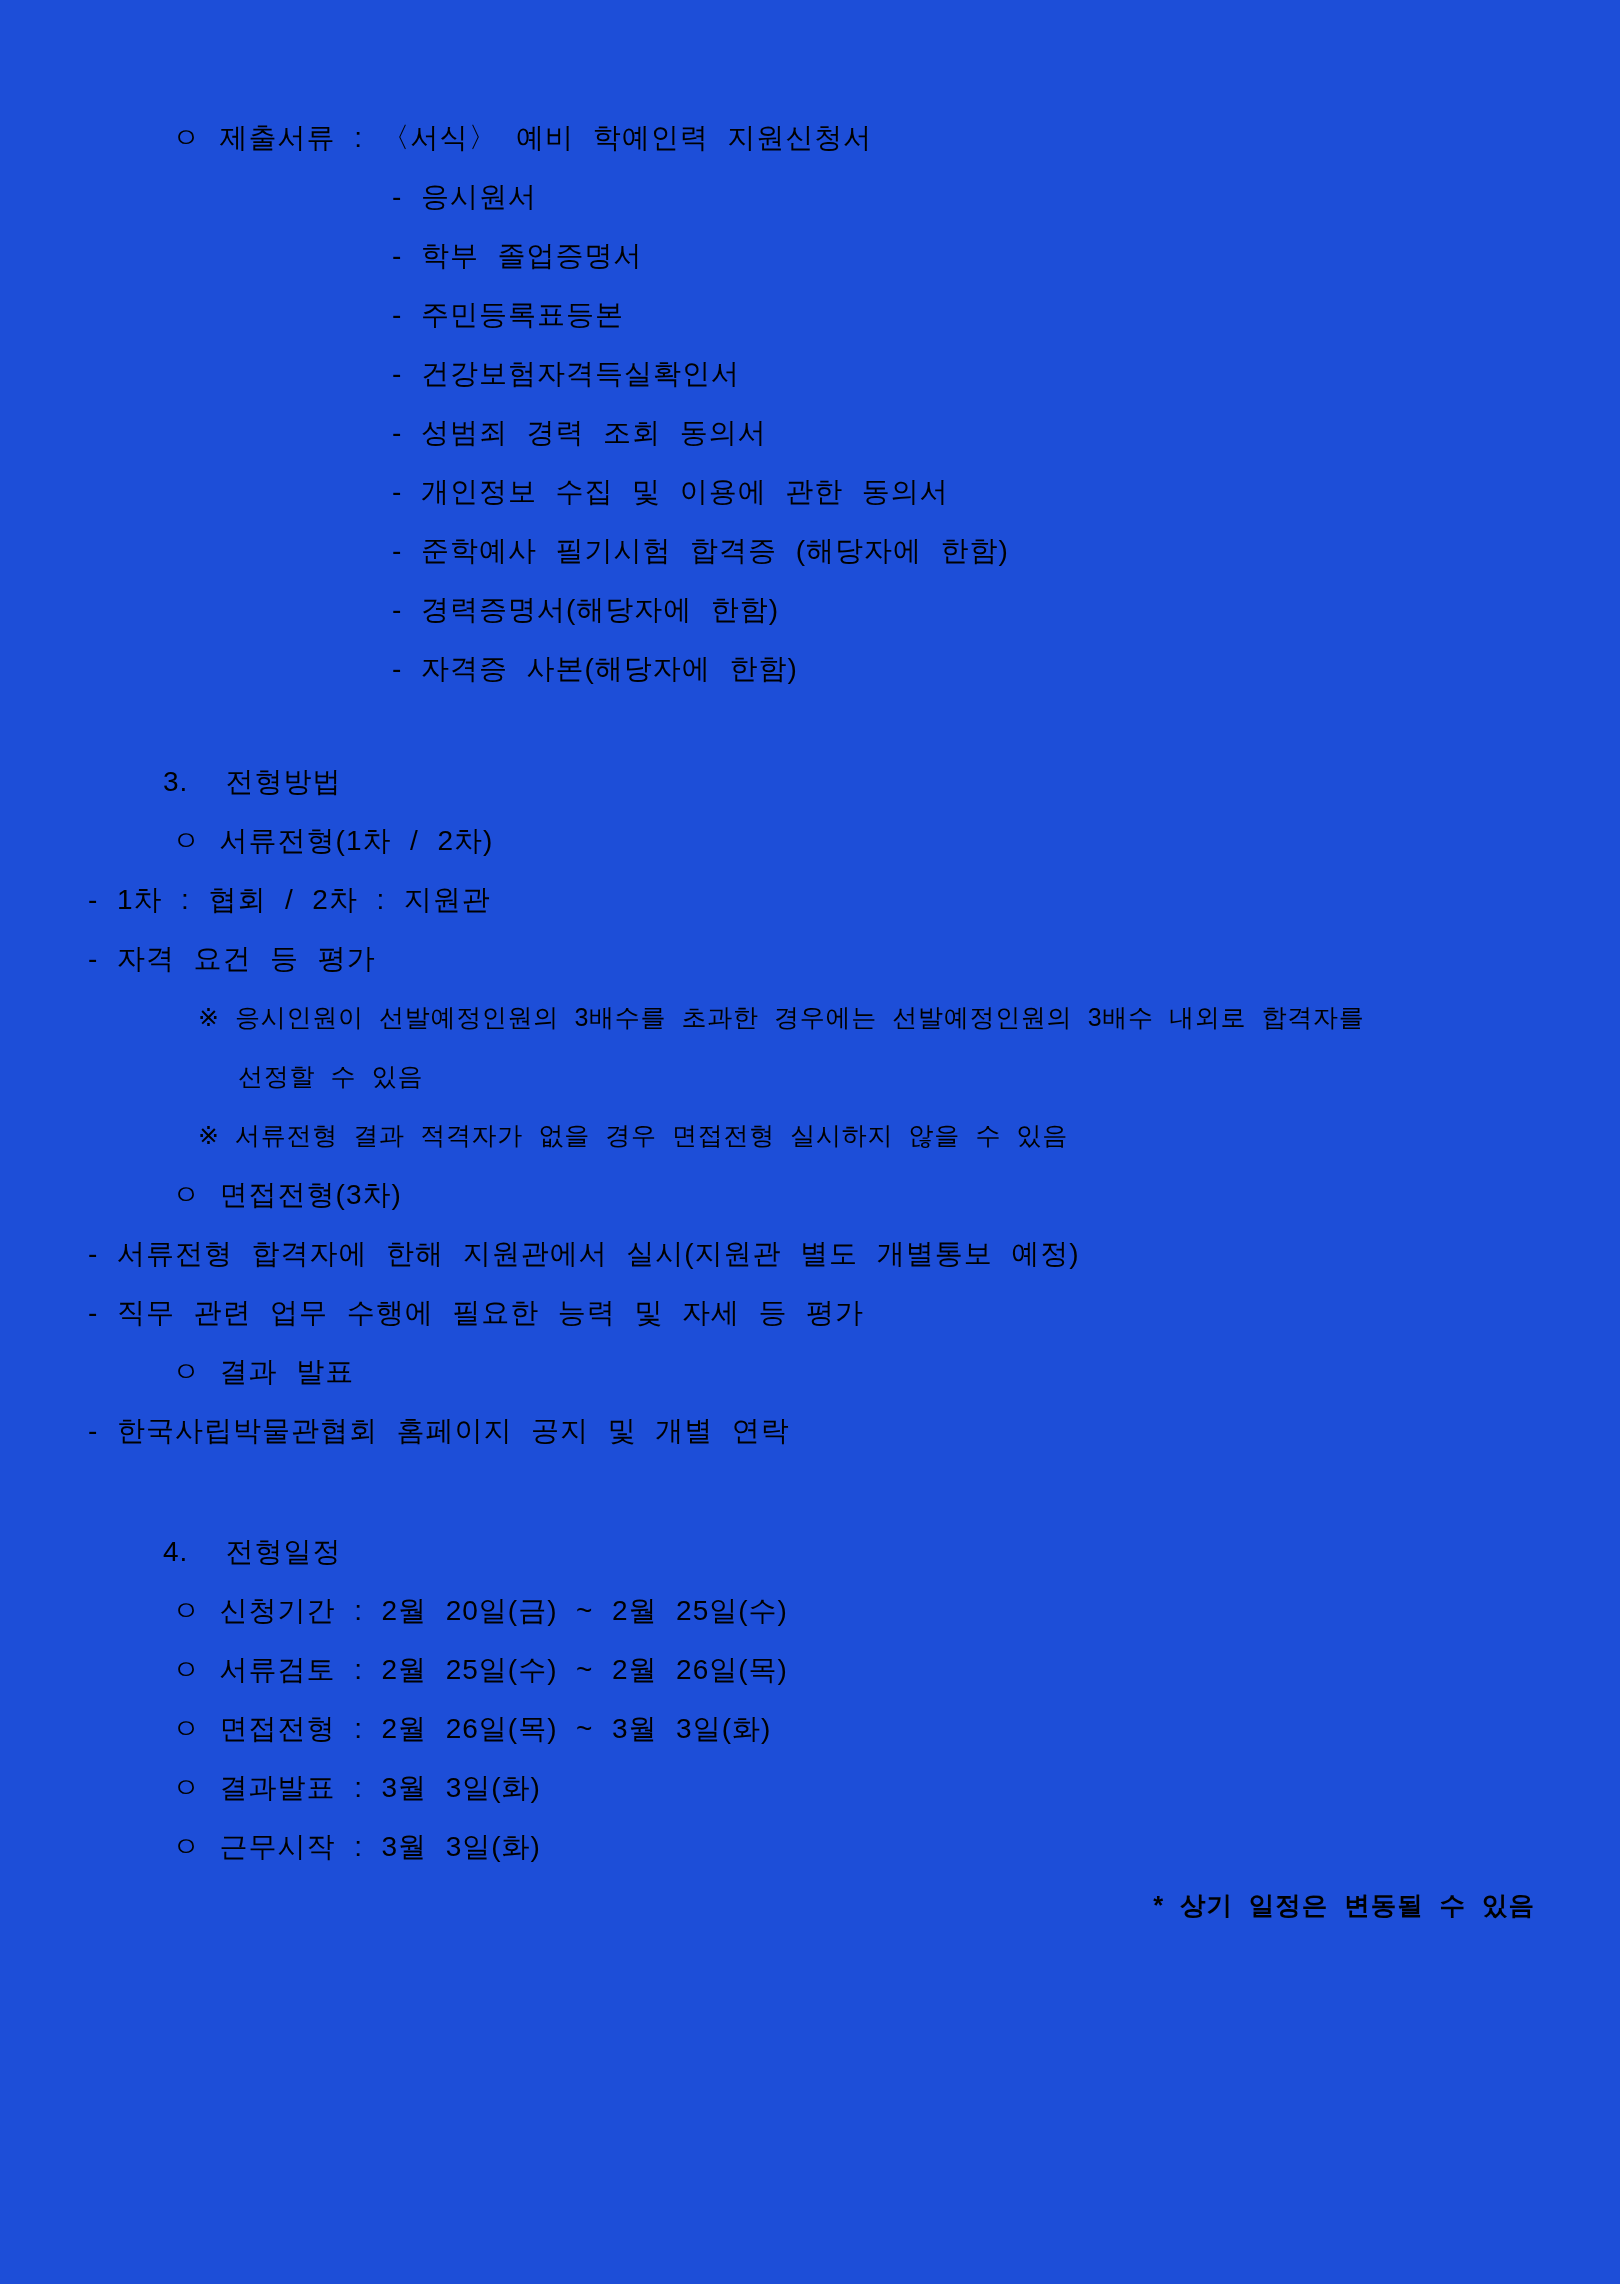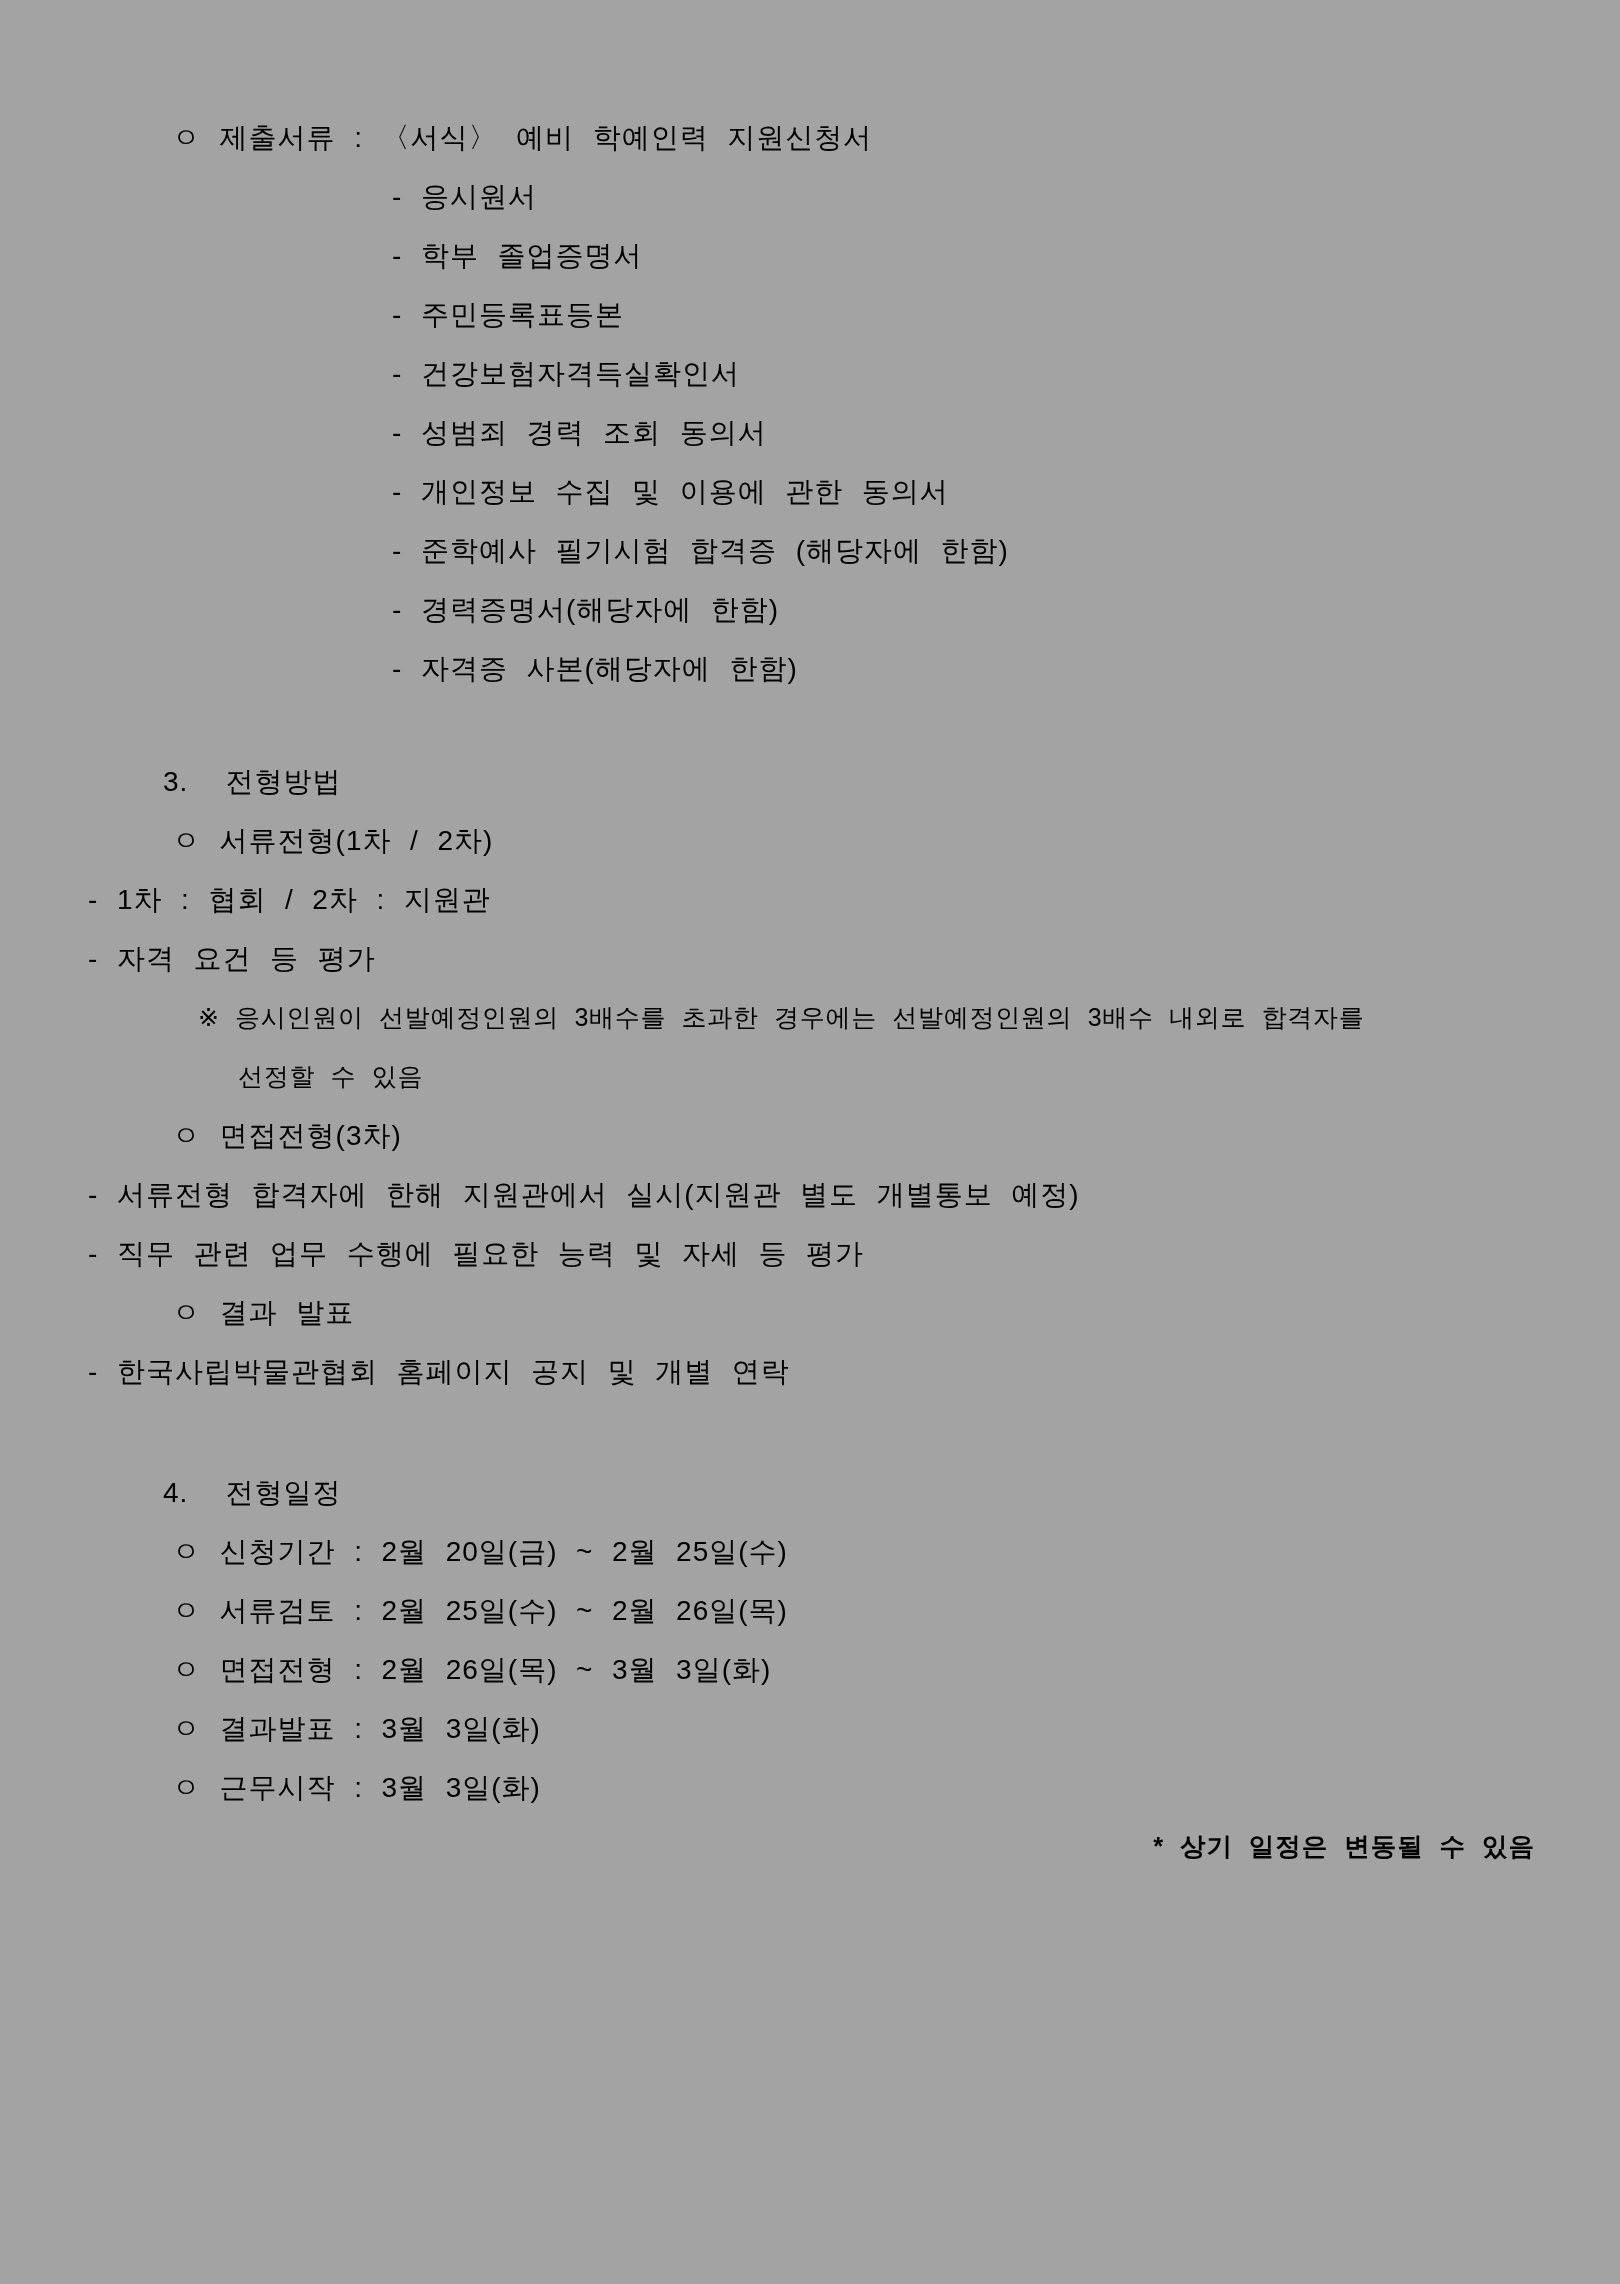--- a/index.html
+++ b/index.html
@@ -4,21 +4,21 @@
 <style>
   html, body {
     margin: 0;
     padding: 0;
     background: #ffffff;
   }
   .page {
     position: relative;
     width: 1620px;
     height: 2284px;
-    background: #a3a3a3;
+    background: #1d4ed8;
     color: #000000;
     font-family: "Liberation Sans", "DejaVu Sans", sans-serif;
     overflow: hidden;
   }
   .content {
     padding-top: 108px;
   }
   .line {
     height: 59px;
     line-height: 59px;
@@ -71,20 +71,21 @@
 
     <div class="spacer-a"></div>
 
     <section>
       <div class="line sect">3.  전형방법</div>
       <div class="line bullet">ㅇ 서류전형(1차 / 2차)</div>
       <div class="line dash">- 1차 : 협회 / 2차 : 지원관</div>
       <div class="line dash">- 자격 요건 등 평가</div>
       <div class="line note">※ 응시인원이 선발예정인원의 3배수를 초과한 경우에는 선발예정인원의 3배수 내외로 합격자를</div>
       <div class="line note-cont">선정할 수 있음</div>
+      <div class="line note">※ 서류전형 결과 적격자가 없을 경우 면접전형 실시하지 않을 수 있음</div>
       <div class="line bullet">ㅇ 면접전형(3차)</div>
       <div class="line dash">- 서류전형 합격자에 한해 지원관에서 실시(지원관 별도 개별통보 예정)</div>
       <div class="line dash">- 직무 관련 업무 수행에 필요한 능력 및 자세 등 평가</div>
       <div class="line bullet">ㅇ 결과 발표</div>
       <div class="line dash">- 한국사립박물관협회 홈페이지 공지 및 개별 연락</div>
     </section>
 
     <div class="spacer-b"></div>
 
     <section>

